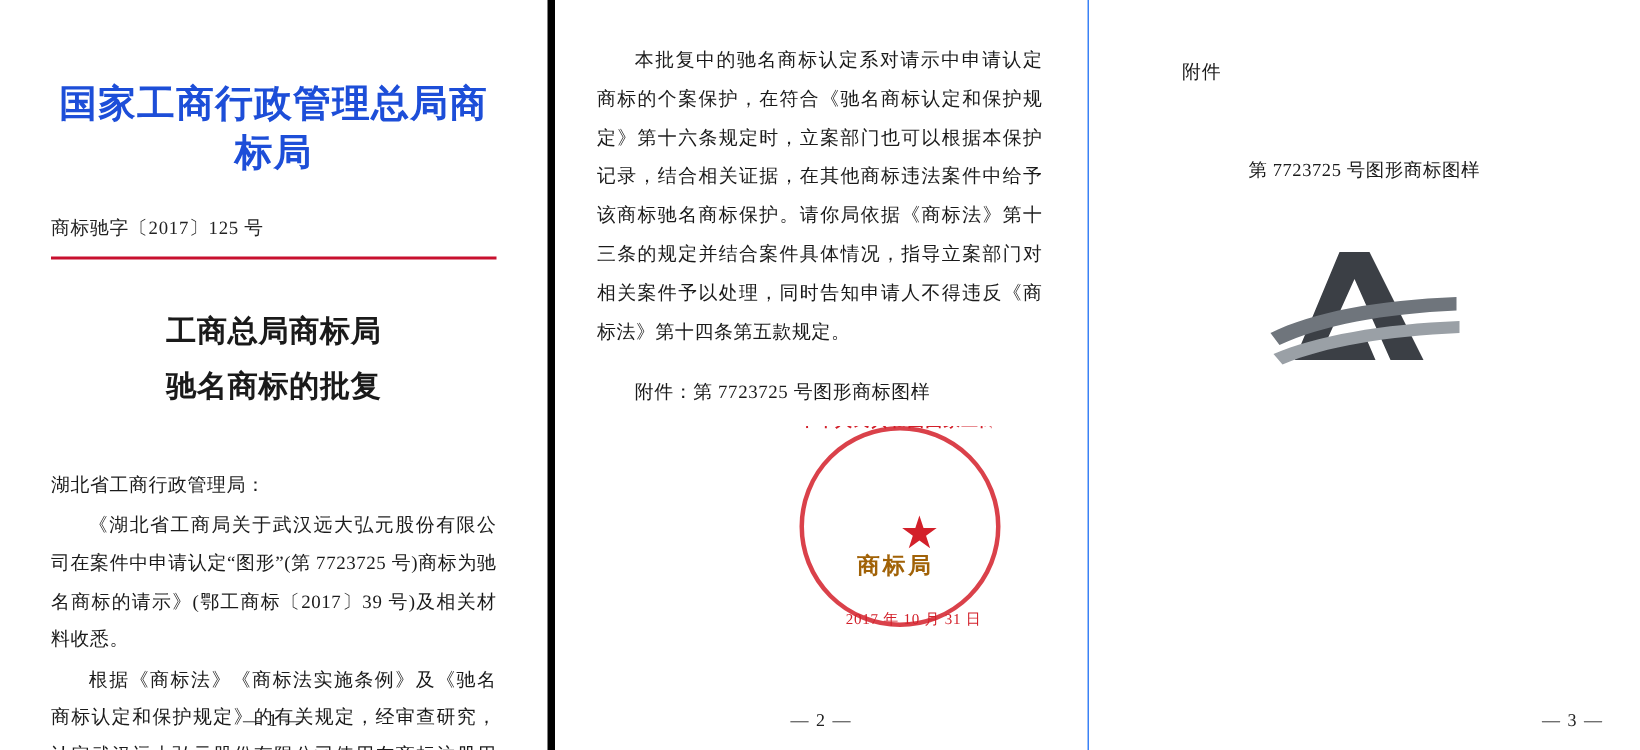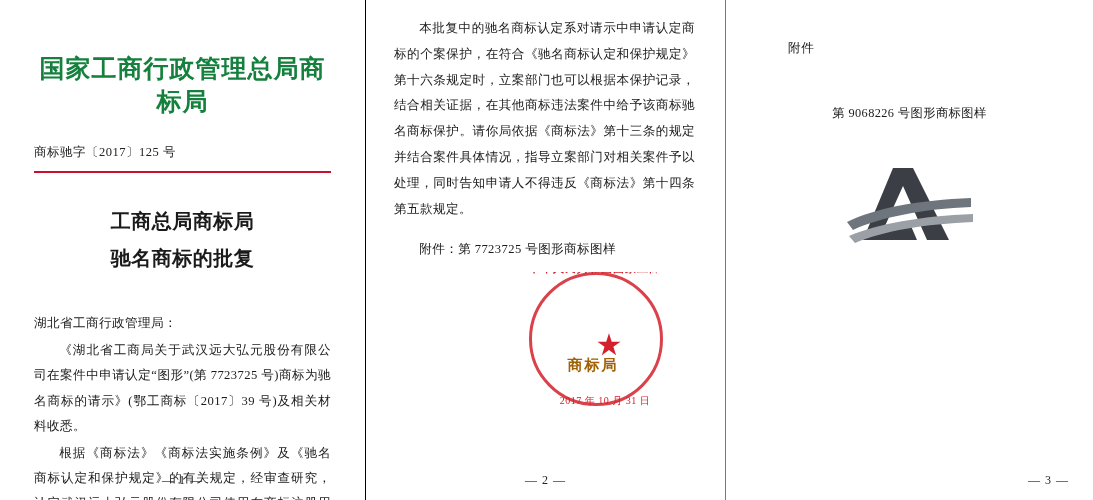--- a/index.html
+++ b/index.html
@@ -20,26 +20,26 @@
     height: 500px;
     box-sizing: border-box;
   }
   .page {
     position: relative;
     box-sizing: border-box;
     height: 500px;
     background: #ffffff;
   }
   .page-1 { width: 365px; padding: 30px 34px 0 34px; }
-  .page-2 { width: 360px; padding: 16px 30px 0 28px; border-left: 1px solid #000000; }
+  .page-2 { width: 360px; padding: 28px 30px 0 28px; border-left: 5px solid #000000; }
   .page-3 { width: 368px; padding: 40px 34px 0 34px; border-left: 1px solid #3b82f6; }
 
   
   .org-title {
-    color: #15803d;
+    color: #1d4ed8;
     font-weight: bold;
     font-size: 25px;
     letter-spacing: 1px;
     text-align: center;
     margin: 22px 0 26px 0;
     font-family: Liberation Serif, serif;
   }
   .doc-number {
     text-align: left;
     font-size: 12.5px;
@@ -205,21 +205,21 @@
       <div class="seal-star">★</div>
       <div class="seal-bottom-text">商标局</div>
       <div class="seal-date">2017 年 10 月 31 日</div>
     </div>
 
     <div class="page-num center">— 2 —</div>
   </div>
 
   <div class="page page-3">
     <div class="attach-label">附件</div>
-    <div class="sample-caption">第 9068226 号图形商标图样</div>
+    <div class="sample-caption">第 7723725 号图形商标图样</div>
 
     <div class="logo-wrap">
       <svg width="130" height="92" viewBox="0 0 130 92">
 
         <polygon points="48,6 68,6 104,78 82,78 58,24 40,64 66,64 72,78 18,78" fill="#3b3f45"></polygon>
 
         <polygon points="52,40 60,40 66,54 46,54" fill="#ffffff"></polygon>
 
         <path d="M2,60 C30,46 74,38 126,36 L126,45 C78,47 36,55 8,68 Z" fill="#6f757c"></path>
         <path d="M4,74 C32,62 76,54 128,52 L128,60 C80,62 38,69 10,81 Z" fill="#9aa0a6"></path>

